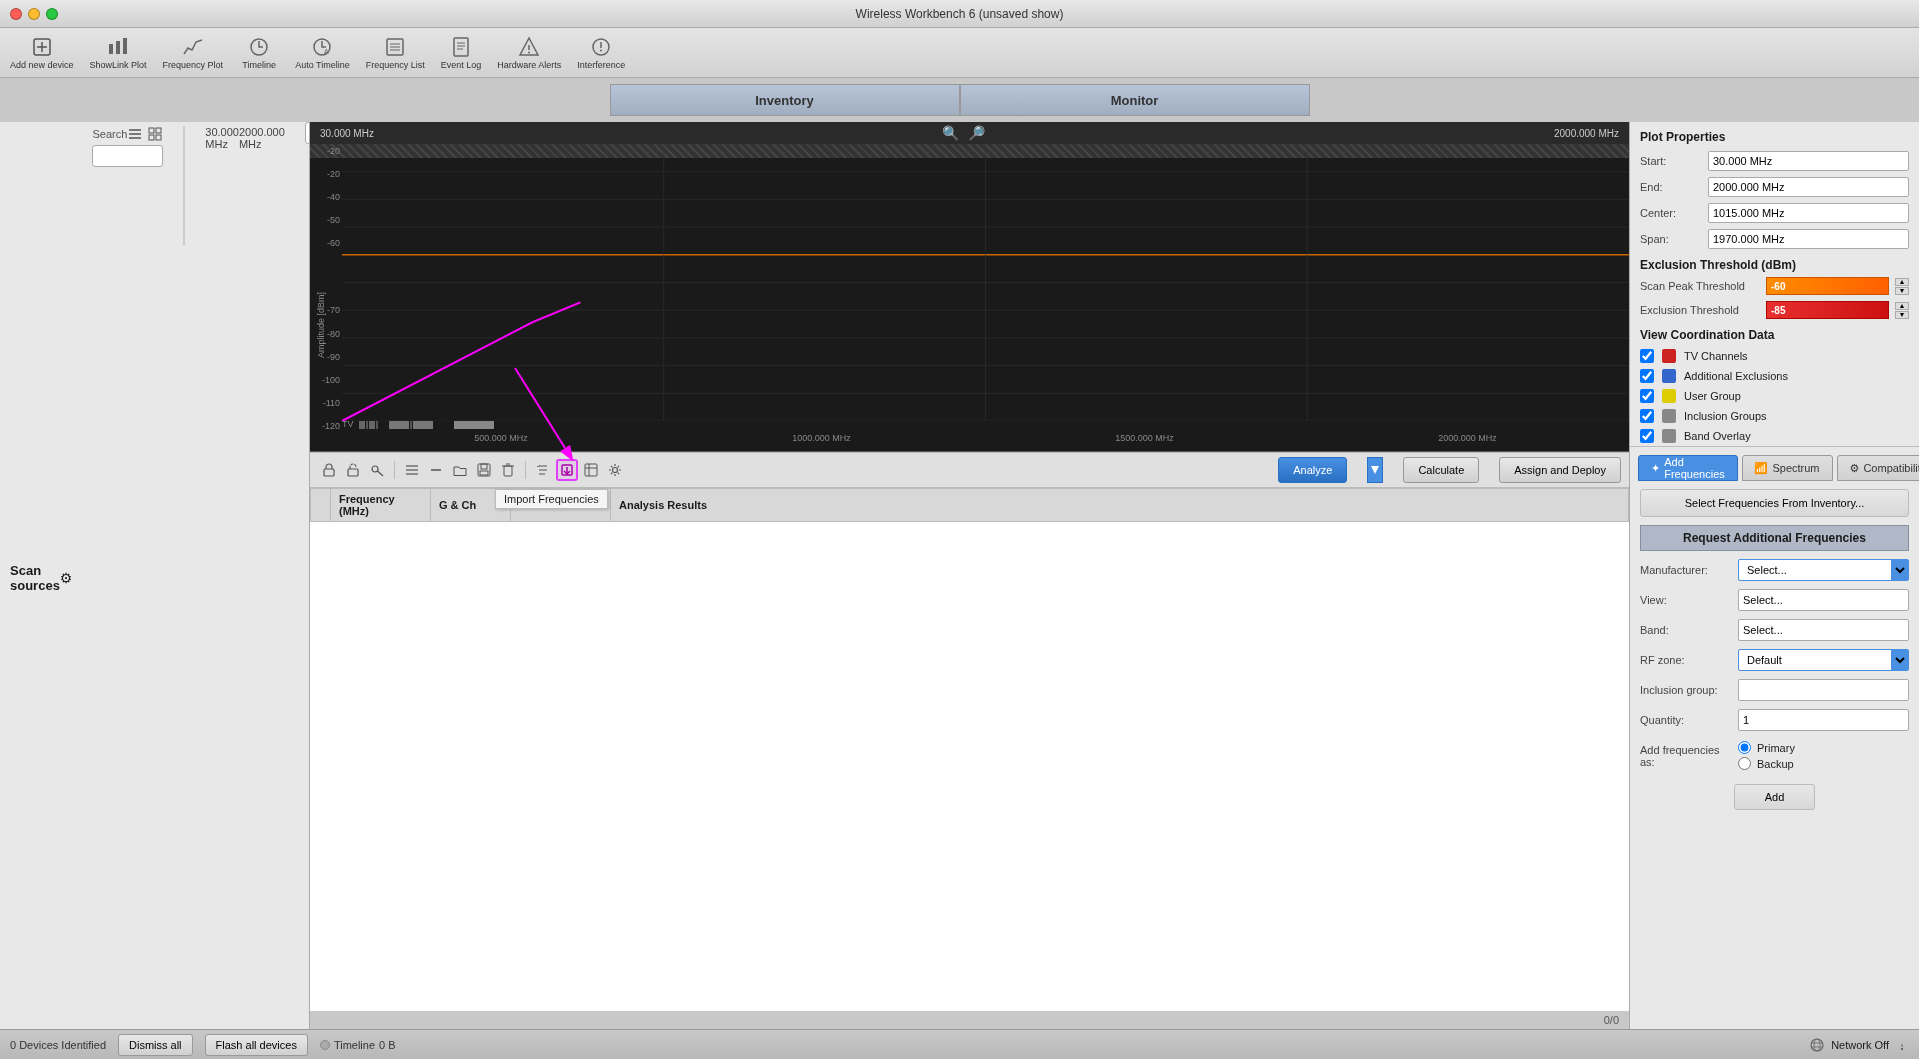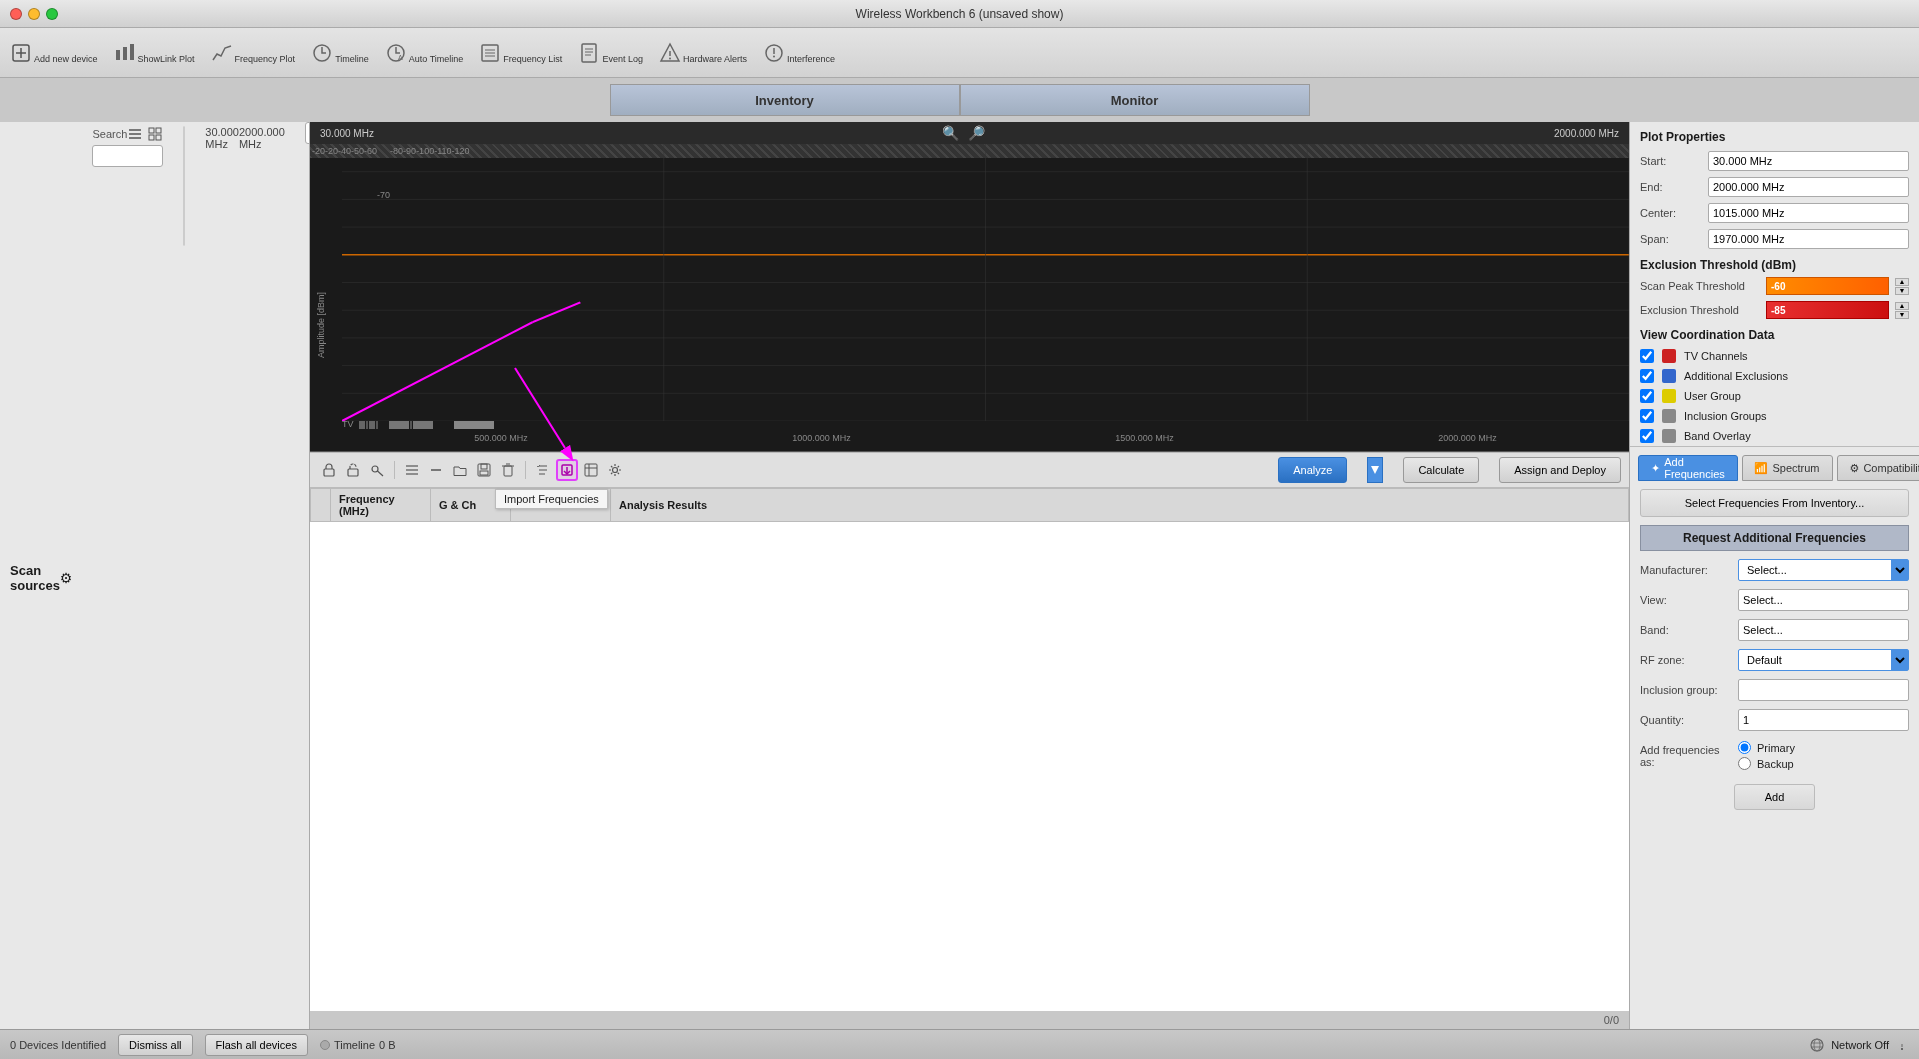--- a/index.html
+++ b/index.html
@@ -9,21 +9,21 @@
     .titlebar { height: 28px; background: linear-gradient(to bottom, #e8e8e8, #d0d0d0); display: flex; align-items: center; justify-content: center; position: relative; border-bottom: 1px solid #aaa; }
     .titlebar-title { font-size: 12px; color: #333; font-weight: 500; }
     .titlebar-controls { position: absolute; left: 10px; display: flex; gap: 6px; align-items: center; }
     .tb-btn { width: 12px; height: 12px; border-radius: 50%; border: 0.5px solid rgba(0,0,0,0.3); cursor: pointer; }
     .tb-close { background: #ff5f57; }
     .tb-min { background: #febc2e; }
     .tb-max { background: #28c840; }
 
     
     .toolbar { height: 50px; background: linear-gradient(to bottom, #e4e4e4, #d2d2d2); display: flex; align-items: center; padding: 0 10px; gap: 16px; border-bottom: 1px solid #aaa; }
-    .toolbar-item { display: flex; flex-direction: row; align-items: flex-end; gap: 2px; cursor: pointer; min-width: 40px; }
+    .toolbar-item { display: flex; flex-direction: column; align-items: center; gap: 2px; cursor: pointer; min-width: 40px; }
     .toolbar-icon { width: 22px; height: 22px; display: flex; align-items: center; justify-content: center; font-size: 16px; }
     .toolbar-label { font-size: 9px; color: #333; white-space: nowrap; }
 
     
     .tab-bar { display: flex; justify-content: center; background: #c8c8c8; padding: 6px 0; gap: 0; }
     .tab { width: 350px; height: 32px; display: flex; align-items: center; justify-content: center; font-size: 13px; font-weight: 600; cursor: pointer; border: 1px solid #999; }
     .tab.active { background: linear-gradient(to bottom, #7090c8, #5070a8); color: white; }
     .tab.inactive { background: linear-gradient(to bottom, #b8c4d8, #a0aec0); color: #333; }
 
     
@@ -311,21 +311,21 @@
       <div class="hatched-area"></div>
       <div class="plot-top-labels">
         <span class="plot-freq-label">30.000 MHz</span>
         <div class="plot-zoom-icons">
           <span class="plot-zoom-btn">🔍</span>
           <span class="plot-zoom-btn">🔎</span>
         </div>
         <span class="plot-freq-label">2000.000 MHz</span>
       </div>
 
-      <div style="position:absolute; top:22px; left:0; width:32px; bottom:46px; display:flex; flex-direction:row; justify-content:space-between; padding: 2px 2px;">
+      <div style="position:absolute; top:22px; left:0; width:32px; bottom:18px; display:flex; flex-direction:column; justify-content:space-between; padding: 2px 2px;">
         <span style="font-size:9px;color:#888;text-align:right;">-20</span>
         <span style="font-size:9px;color:#888;text-align:right;">-20</span>
         <span style="font-size:9px;color:#888;text-align:right;">-40</span>
         <span style="font-size:9px;color:#888;text-align:right;">-50</span>
         <span style="font-size:9px;color:#888;text-align:right;">-60</span>
         <span style="font-size:9px;color:#888;text-align:right;margin-top:44px;">-70</span>
         <span style="font-size:9px;color:#888;text-align:right;">-80</span>
         <span style="font-size:9px;color:#888;text-align:right;">-90</span>
         <span style="font-size:9px;color:#888;text-align:right;">-100</span>
         <span style="font-size:9px;color:#888;text-align:right;">-110</span>

